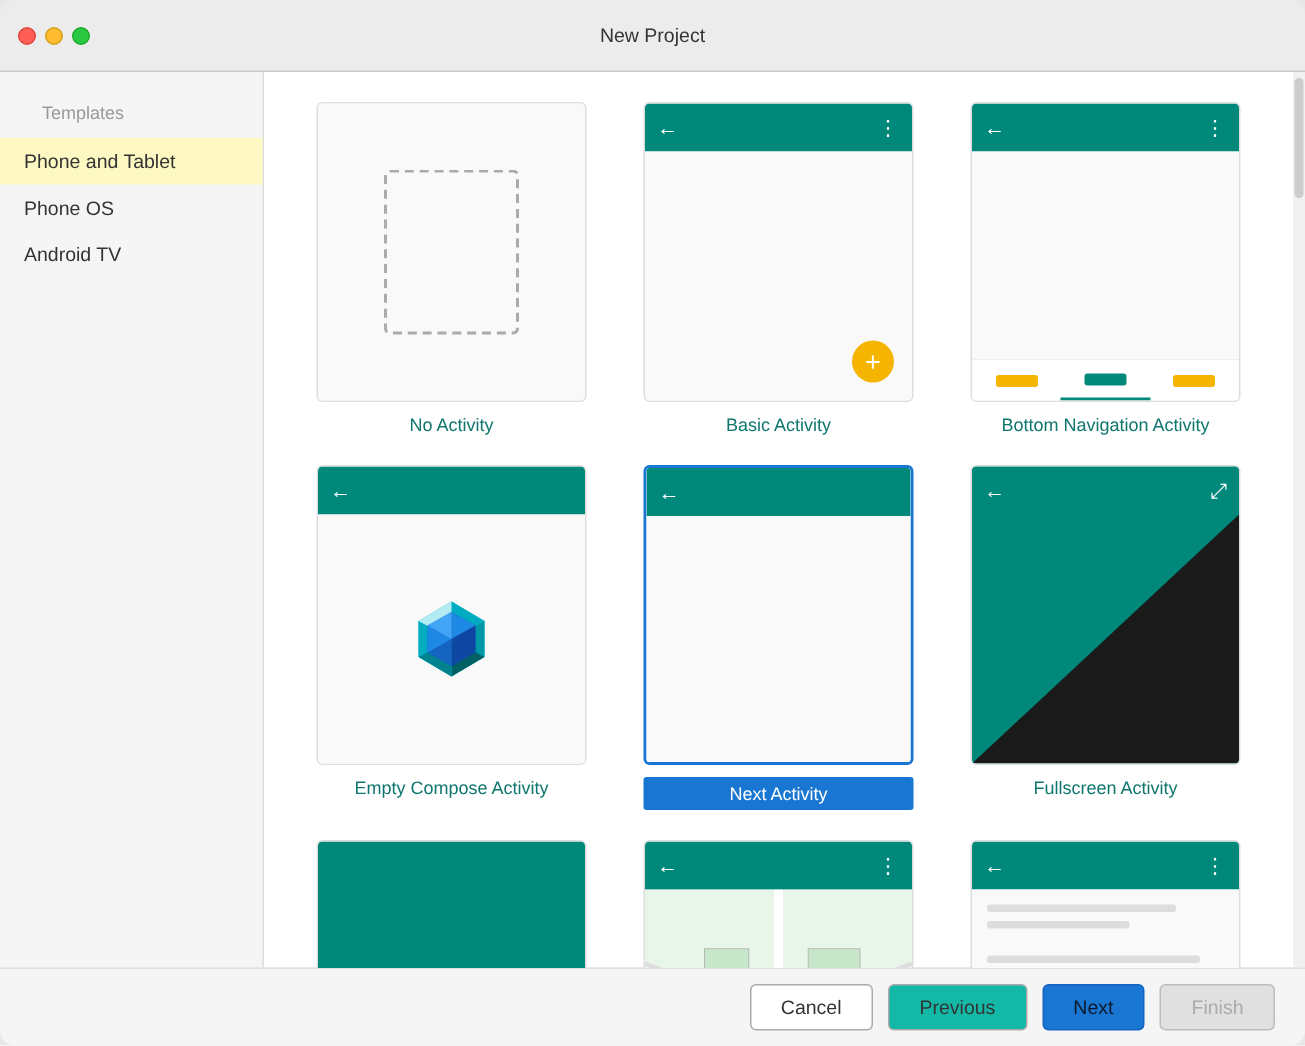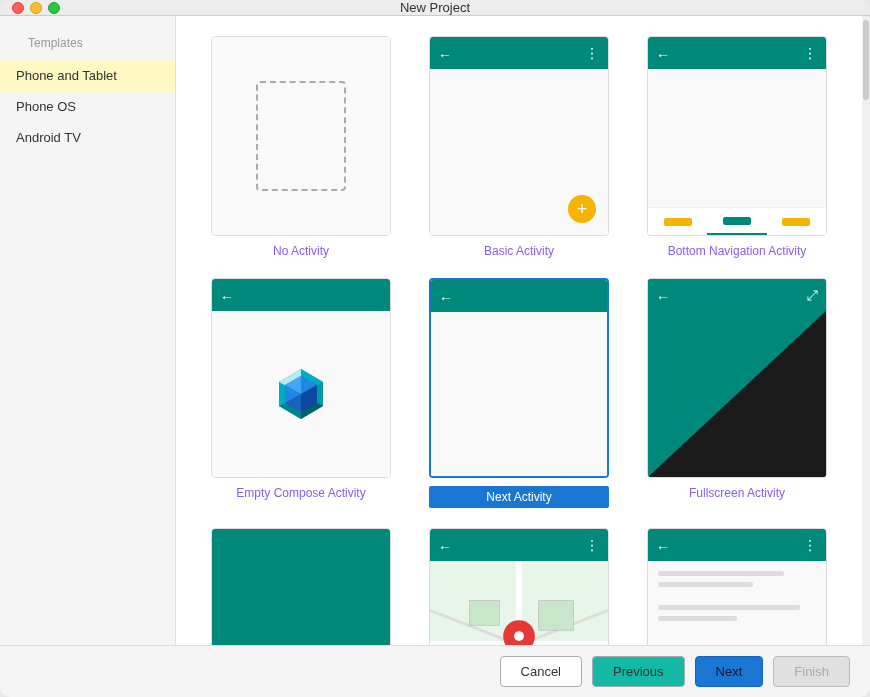--- a/index.html
+++ b/index.html
@@ -8,21 +8,21 @@
       background: #e8e8e8;
       width: 870px;
       height: 697px;
       display: flex;
       flex-direction: column;
       border-radius: 10px;
       overflow: hidden;
     }
     .title-bar {
       background: #ececec;
-      height: 16px;
+      height: 48px;
       display: flex;
       align-items: center;
       justify-content: center;
       border-bottom: 1px solid #ccc;
       position: relative;
       flex-shrink: 0;
     }
     .traffic-lights {
       position: absolute;
       left: 12px;
@@ -104,21 +104,21 @@
       overflow: hidden;
       background: #fff;
       position: relative;
     }
     .template-item.selected .template-preview {
       border: 2px solid #1976d2;
     }
     .template-label {
       margin-top: 8px;
       font-size: 12px;
-      color: #8b5cf6;
+      color: #0f766e;
       text-align: center;
     }
     .template-item.selected .template-label {
       background: #1976d2;
       color: #fff;
       width: 180px;
       padding: 4px 8px;
       border-radius: 2px;
     }
     

